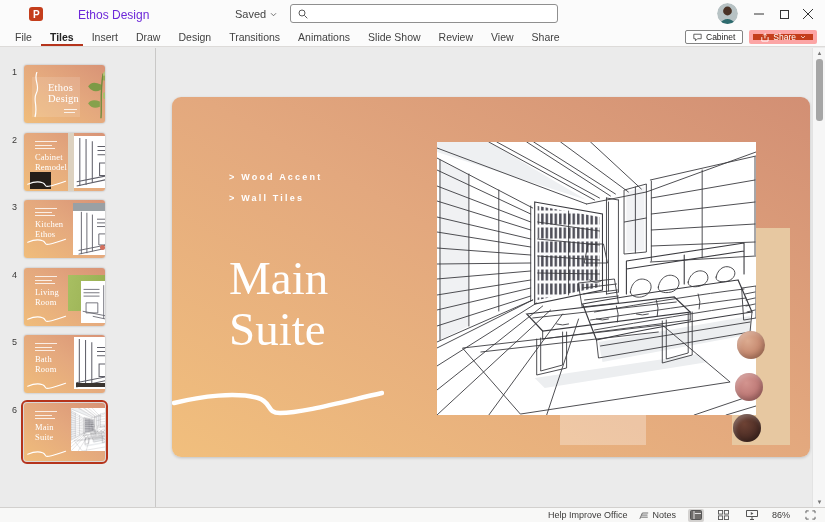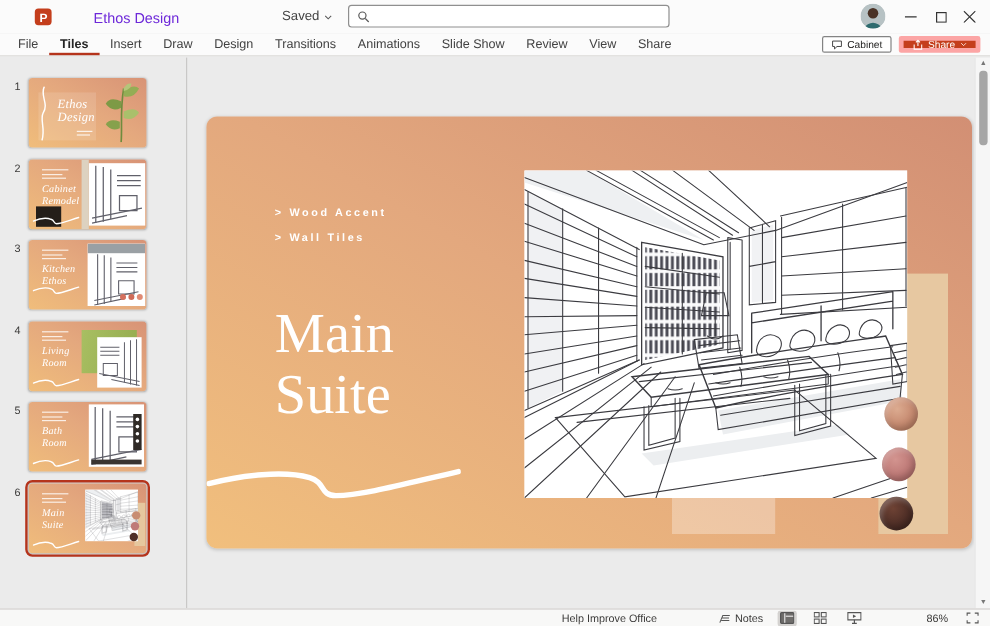--- a/index.html
+++ b/index.html
@@ -26,21 +26,21 @@
   .tab { padding:3px 9px 0; font-size:10.5px; color:#424242; height:100%; cursor:default; }
   .tab.active { color:#242424; font-weight:bold; border-bottom:2.5px solid #b5341c; }
   .ribbon-btns { position:absolute; right:8px; top:2px; display:flex; gap:6px; }
   .btn-comments { display:flex; align-items:center; gap:4px; height:14px; padding:0 7px; background:#fff; border:1px solid #848484; border-radius:2px; font-size:8.5px; color:#252423; }
   .btn-share { display:flex; align-items:center; gap:4px; height:14px; padding:0 7px; background:#c43e1c; border:4px solid #fca5a5; border-radius:2px; font-size:8.5px; color:#fff; }
   
   .content { position:absolute; top:48px; left:0; right:0; bottom:15px; background:#ebebeb; }
   .thumbpanel { position:absolute; left:0; top:0; bottom:0; width:156px; border-right:1px solid #c9c8c7; }
   .thumb { position:absolute; left:0; display:flex; }
   .thumb-num { width:24px; text-align:right; padding-right:7px; padding-top:2px; font-size:9px; color:#3b3a39; }
-  .card { position:relative; width:98px; height:58px; border-radius:3px; overflow:hidden; background:linear-gradient(to top right,#f0bd7b,#e4a87e 55%,#d89376); box-shadow:0 0 2px rgba(0,0,0,.3);font-style:italic; }
+  .card { position:relative; width:81px; height:58px; border-radius:3px; overflow:hidden; background:linear-gradient(to top right,#f0bd7b,#e4a87e 55%,#d89376); box-shadow:0 0 2px rgba(0,0,0,.3); }
   .thumb.selected .card { outline:2px solid #b5341c; outline-offset:1px; }
   .meta-lines { position:absolute; left:11px; top:8px; }
   .meta-lines i { display:block; height:1px; background:rgba(255,255,255,.8); margin-bottom:2.5px; }
   .meta-lines i:nth-child(1){width:22px;} .meta-lines i:nth-child(2){width:17px;} .meta-lines i:nth-child(3){width:20px;}
   .t-title { position:absolute; left:11px; top:20px; font-family:"Liberation Serif",serif; font-size:8.5px; line-height:9.5px; color:#fff; letter-spacing:.2px; }
   .t-squiggle { position:absolute; left:3px; bottom:3px; }
   .t-img { position:absolute; background:#fff; overflow:hidden; }
   .dot { position:absolute; border-radius:50%; }
   
   .slide { position:absolute; left:172px; top:49px; width:638px; height:360px; border-radius:9px; overflow:hidden;
@@ -59,21 +59,21 @@
   .swatch-3 { left:561px; top:317px; background:radial-gradient(circle at 40% 35%, #6e4234 0%, #4e2e26 55%, #321e19 100%); }
   
   .scrollbar { position:absolute; right:0; top:0; bottom:0; width:13px; background:#f6f6f6; border-left:1px solid #e3e3e3; }
   .sb-arrow { position:absolute; left:0; width:13px; height:10px; font-size:6px; color:#777; text-align:center; line-height:10px; }
   .sb-up { top:0; } .sb-down { bottom:0; }
   .sb-thumb { position:absolute; left:3px; top:11px; width:7px; height:62px; background:#a6a6a6; border-radius:3px; }
   
   .statusbar { position:absolute; left:0; right:0; bottom:0; height:15px; background:#f8f8f7; border-top:1px solid #d2d0ce; font-size:9px; color:#3b3a39; display:flex; align-items:center; }
   .sb-left { padding-left:12px;margin-top:42px; }
   .sb-right { margin-left:auto; display:flex; align-items:center; gap:12px; padding-right:7px; }
-  .sb-item { display:flex; align-items:center; gap:3px; cursor:default;margin-left:40px; }
+  .sb-item { display:flex; align-items:center; gap:3px; cursor:default; }
   .viewbtn { display:flex; align-items:center; justify-content:center; width:16px; height:13px; border-radius:2px; }
   .viewbtn.selected { background:#d4d2d0; }
   svg { display:block; }
 </style>
 </head>
 <body>
 
 <svg width="0" height="0" style="position:absolute" aria-hidden="true">
   <defs>
     <pattern id="books" width="4.5" height="14" patternUnits="userSpaceOnUse">

